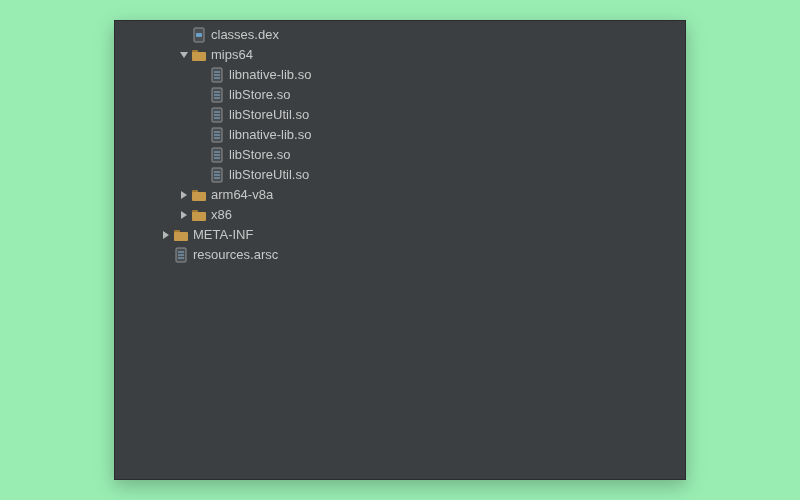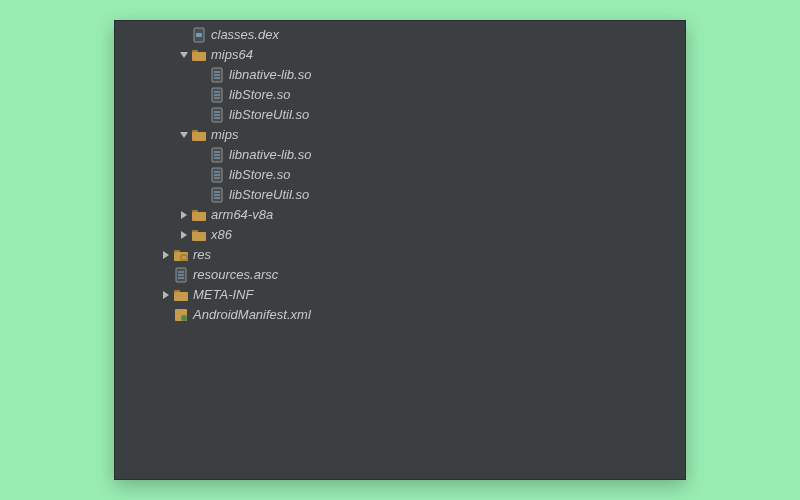--- a/index.html
+++ b/index.html
@@ -7,21 +7,20 @@
   .panel{
     width:570px;height:450px;
     background:#3b3f41;
     border:1px solid #2a2c2d;
     box-shadow:0 6px 18px rgba(0,0,0,.25);
     color:#bdbdbd;
     font-size:13px;
     line-height:20px;
     padding:4px 0;
     overflow:hidden;
-    font-style:italic;
   }
   .row{
     display:flex;align-items:center;height:20px;
     white-space:nowrap;cursor:pointer;
   }
   .indent{display:inline-block;flex:0 0 auto;}
   .tw{width:14px;display:inline-flex;align-items:center;justify-content:center;flex:0 0 14px;}
   .tw svg{width:10px;height:10px;fill:#b7b7b7;}
   .ico{width:16px;height:16px;display:inline-flex;align-items:center;justify-content:center;flex:0 0 16px;margin-right:4px;}
   .ico svg{width:16px;height:16px;}
@@ -104,35 +103,20 @@
         <svg viewBox="0 0 16 16">
           <rect class="file-body" x="3" y="1" width="10" height="14" rx="1"></rect>
           <line class="file-lines" x1="5" y1="5" x2="11" y2="5"></line>
           <line class="file-lines" x1="5" y1="8" x2="11" y2="8"></line>
           <line class="file-lines" x1="5" y1="11" x2="11" y2="11"></line>
         </svg>
       </span>
       <span class="lbl">libStoreUtil.so</span>
     </div>
     <div class="row">
-      <span class="indent" style="width: 62px;"></span>
-      <span class="tw">
-        <svg viewBox="0 0 10 10">
-          <path d="M1 2 L9 2 L5 8 Z"></path>
-        </svg>
-      </span>
-      <span class="ico">
-        <svg viewBox="0 0 16 16">
-          <rect class="folder-tab" x="1" y="3" width="6" height="3" rx="1"></rect>
-          <rect class="folder-body" x="1" y="5" width="14" height="9" rx="1"></rect>
-        </svg>
-      </span>
-      <span class="lbl">mips</span>
-    </div>
-    <div class="row">
       <span class="indent" style="width: 80px;"></span>
       <span class="tw"></span>
       <span class="ico">
         <svg viewBox="0 0 16 16">
           <rect class="file-body" x="3" y="1" width="10" height="14" rx="1"></rect>
           <line class="file-lines" x1="5" y1="5" x2="11" y2="5"></line>
           <line class="file-lines" x1="5" y1="8" x2="11" y2="8"></line>
           <line class="file-lines" x1="5" y1="11" x2="11" y2="11"></line>
         </svg>
       </span>
@@ -198,57 +182,30 @@
       <span class="indent" style="width: 44px;"></span>
       <span class="tw">
         <svg viewBox="0 0 10 10">
           <path d="M2 1 L8 5 L2 9 Z"></path>
         </svg>
       </span>
       <span class="ico">
         <svg viewBox="0 0 16 16">
           <rect class="folder-tab" x="1" y="3" width="6" height="3" rx="1"></rect>
           <rect class="folder-body" x="1" y="5" width="14" height="9" rx="1"></rect>
-          <rect class="res-badge" x="8" y="8" width="6" height="5" rx="1"></rect>
-        </svg>
-      </span>
-      <span class="lbl">res</span>
+        </svg>
+      </span>
+      <span class="lbl">META-INF</span>
     </div>
     <div class="row">
       <span class="indent" style="width: 44px;"></span>
       <span class="tw"></span>
       <span class="ico">
         <svg viewBox="0 0 16 16">
           <rect class="file-body" x="3" y="1" width="10" height="14" rx="1"></rect>
           <line class="file-lines" x1="5" y1="5" x2="11" y2="5"></line>
           <line class="file-lines" x1="5" y1="8" x2="11" y2="8"></line>
           <line class="file-lines" x1="5" y1="11" x2="11" y2="11"></line>
         </svg>
       </span>
       <span class="lbl">resources.arsc</span>
-    </div>
-    <div class="row">
-      <span class="indent" style="width: 44px;"></span>
-      <span class="tw">
-        <svg viewBox="0 0 10 10">
-          <path d="M2 1 L8 5 L2 9 Z"></path>
-        </svg>
-      </span>
-      <span class="ico">
-        <svg viewBox="0 0 16 16">
-          <rect class="folder-tab" x="1" y="3" width="6" height="3" rx="1"></rect>
-          <rect class="folder-body" x="1" y="5" width="14" height="9" rx="1"></rect>
-        </svg>
-      </span>
-      <span class="lbl">META-INF</span>
-    </div>
-    <div class="row">
-      <span class="indent" style="width: 44px;"></span>
-      <span class="tw"></span>
-      <span class="ico">
-        <svg viewBox="0 0 16 16">
-          <rect class="xml-body" x="2" y="2" width="12" height="12" rx="1"></rect>
-          <circle class="xml-badge" cx="11" cy="11" r="3"></circle>
-        </svg>
-      </span>
-      <span class="lbl">AndroidManifest.xml</span>
     </div>
   </div>
 
 </body></html>

